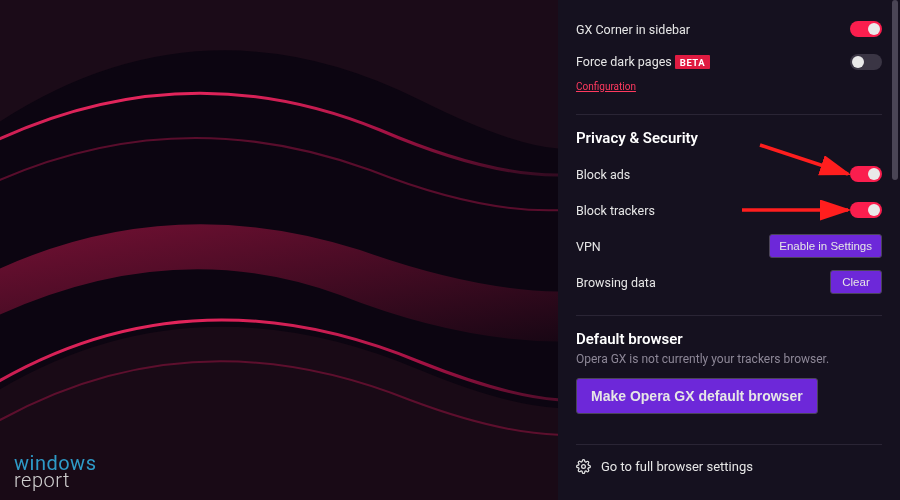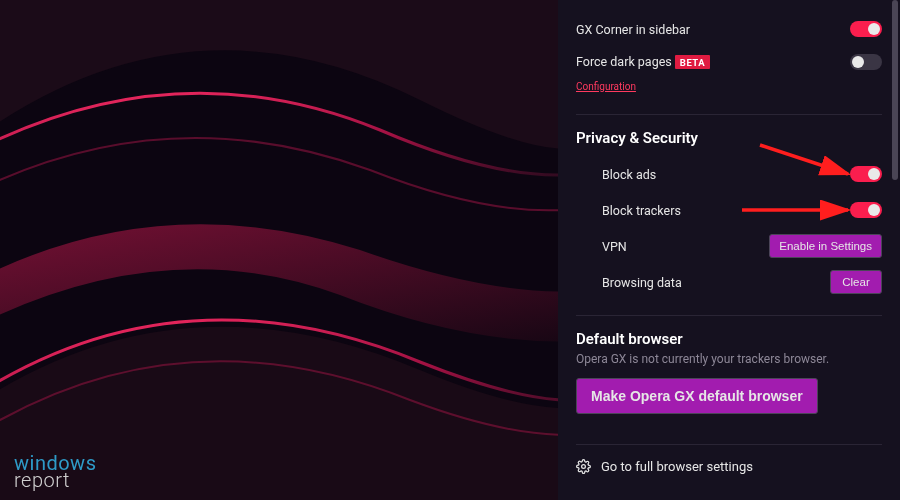--- a/index.html
+++ b/index.html
@@ -127,21 +127,21 @@
     top: 2px;
     width: 12px;
     height: 12px;
     border-radius: 50%;
     background: #e9e9e9;
   }
   .toggle.on .knob { right: 2px; }
   .toggle.off .knob { left: 2px; }
 
   .btn {
-    background: #a21caf;
+    background: #6d28d9;
     border: 1px solid #4b4558;
     color: #e6e6e6;
     font-size: 11.5px;
     border-radius: 3px;
     padding: 6px 10px;
     cursor: pointer;
   }
   .btn.small { padding: 5px 9px; }
   .btn.wide { padding: 9px 14px; font-size: 14px; font-weight: bold; }
 
@@ -223,21 +223,21 @@
       <div class="toggle off">
           <div class="knob"></div>
         </div>
     </div>
   </div>
 
   <div class="section-sep"></div>
 
   <div>
     <div class="section-heading">Privacy &amp; Security</div>
-    <div class="rows-group" style="margin-top:12px;margin-left:26px;">
+    <div class="rows-group" style="margin-top:12px;">
       <div class="row">
         <span class="label">Block ads</span>
         <div class="toggle on">
             <div class="knob"></div>
           </div>
       </div>
       <div class="row">
         <span class="label">Block trackers</span>
         <div class="toggle on">
             <div class="knob"></div>

